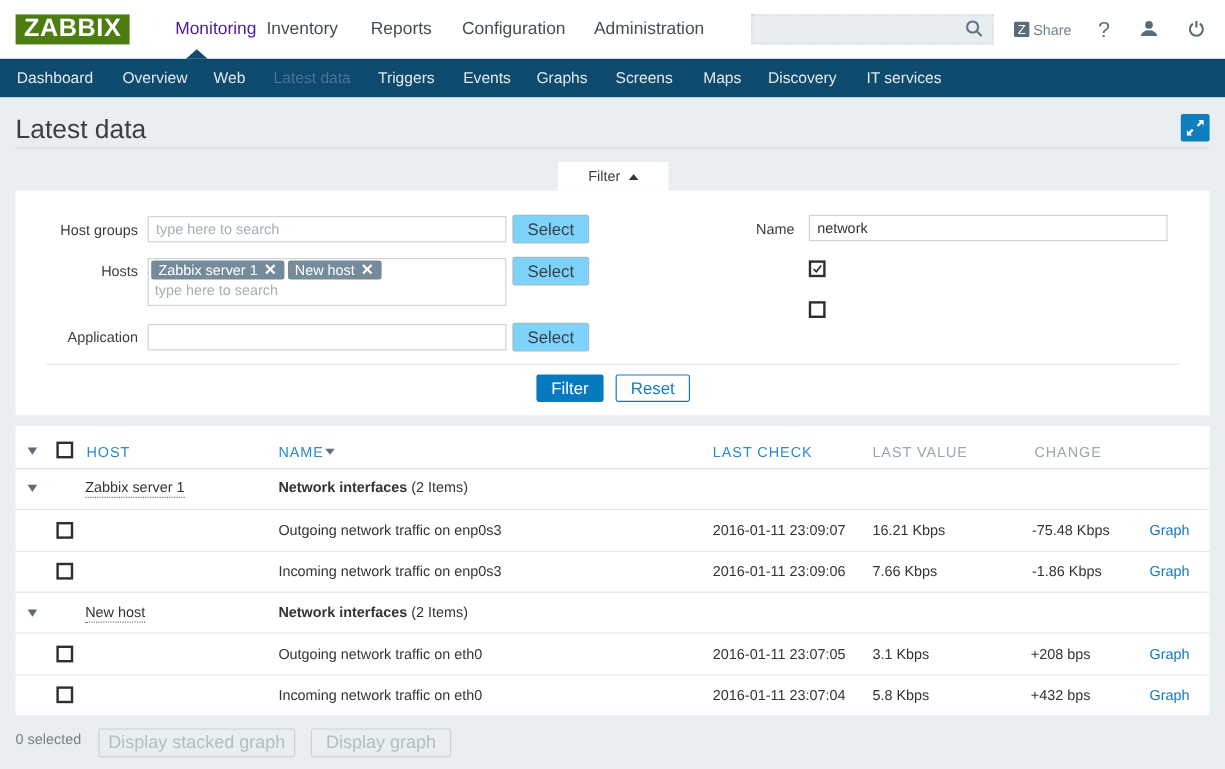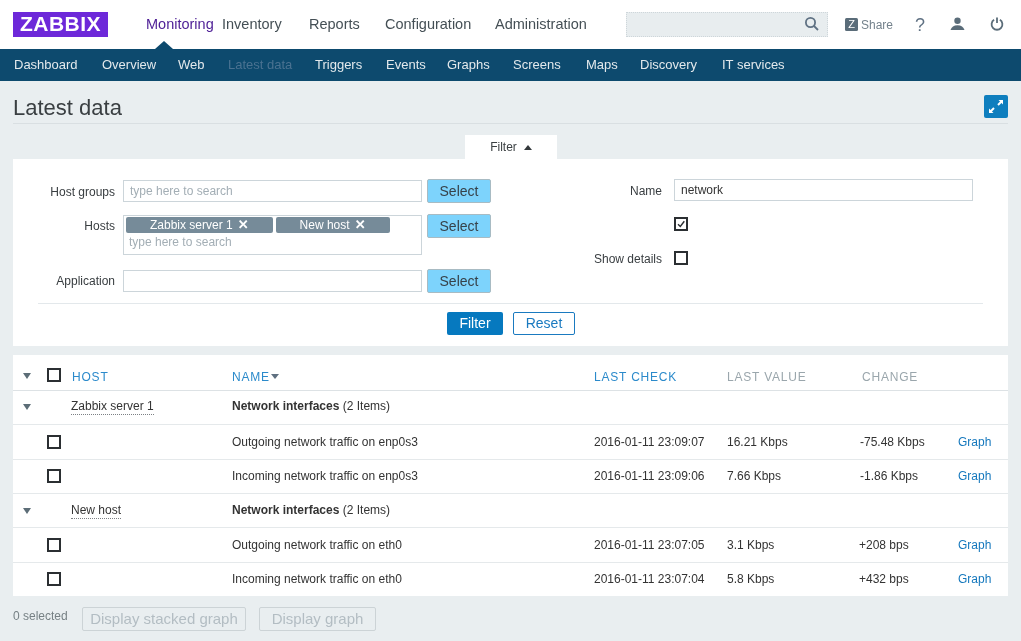--- a/index.html
+++ b/index.html
@@ -2,21 +2,21 @@
 <html><head>
 <meta charset="utf-8">
 <style>
 * { margin:0; padding:0; box-sizing:border-box; }
 html,body { width:1021px; height:641px; }
 body { font-family:"Liberation Sans", sans-serif; background:#e9eef0; color:#333; font-size:13px; }
 #page { position:relative; width:1021px; height:641px; overflow:hidden; }
 
 
 #topbar { position:absolute; left:0; top:0; width:1021px; height:49px; background:#fff; }
-#logo { position:absolute; left:13px; top:12px; width:95px; height:25px; background:#6d28d9; color:#fff; font-weight:bold; font-size:21px; text-align:center; line-height:24px; letter-spacing:0.5px; }
+#logo { position:absolute; left:13px; top:12px; width:95px; height:25px; background:#4d7c0f; color:#fff; font-weight:bold; font-size:21px; text-align:center; line-height:24px; letter-spacing:0.5px; }
 .tmenu { position:absolute; top:16px; font-size:14.5px; color:#444f55; }
 #notch { position:absolute; left:155px; top:41px; width:0; height:0; border-left:9px solid transparent; border-right:9px solid transparent; border-bottom:8px solid #0d4a6e; }
 #searchbox { position:absolute; left:626px; top:12px; width:202px; height:25px; background:#e8edef; border:1px dotted #ced6da; }
 .ticon { position:absolute; top:14px; }
 #sharetxt { position:absolute; left:861px; top:18px; font-size:12px; color:#74828c; }
 #qmark { position:absolute; left:915px; top:15px; font-size:18px; color:#5f7183; }
 
 
 #navbar { position:absolute; left:0; top:49px; width:1021px; height:32px; background:#0d4a6e; }
 .nitem { position:absolute; top:8px; font-size:13px; color:#e3e9ec; }
@@ -30,21 +30,21 @@
 
 #ftab { position:absolute; left:465px; top:135px; width:92px; height:24px; background:#fff; text-align:center; font-size:12px; color:#3a3f42; line-height:24px; }
 #ftab .tri { display:inline-block; width:0; height:0; border-left:4px solid transparent; border-right:4px solid transparent; border-bottom:5px solid #33383b; margin-left:7px; margin-bottom:1px; }
 
 
 #fpanel { position:absolute; left:13px; top:159px; width:995px; height:187px; background:#fff; }
 .flabel { position:absolute; font-size:12px; color:#383d40; text-align:right; }
 .finput { position:absolute; border:1px solid #ccd5da; background:#fff; font-family:"Liberation Sans",sans-serif; font-size:12px; color:#333; padding:0 6px; }
 .ph { color:#a3aeb5; }
 .selbtn { position:absolute; width:64px; height:24px; border:1px solid #a8bbc3; border-radius:2px; background:#7dd3fc; text-align:center; font-size:14px; color:#37424a; line-height:22px; }
-.chip { display:inline-block; height:16px; background:#768b99; border-radius:2px; color:#fff; font-size:12px; line-height:16px; padding:0 24px; margin-right:3px; }
+.chip { display:inline-block; height:16px; background:#768b99; border-radius:2px; color:#fff; font-size:12px; line-height:16px; padding:0 6px; margin-right:3px; }
 .chipx { font-weight:bold; font-size:13px; margin-left:5px; }
 .cbox { position:absolute; width:14px; height:14px; border:2px solid #2b2f32; background:#fff; }
 #fsep { position:absolute; left:25px; top:144px; width:945px; height:1px; background:#e3e8eb; }
 #filterbtn { position:absolute; left:434px; top:153px; width:56px; height:23px; background:#0679bf; border-radius:2px; color:#fff; font-size:14px; text-align:center; line-height:23px; }
 #resetbtn { position:absolute; left:500px; top:153px; width:62px; height:23px; background:#fff; border:1px solid #1a7ac0; border-radius:2px; color:#1a7ac0; font-size:14px; text-align:center; line-height:21px; }
 
 
 #tpanel { position:absolute; left:13px; top:355px; width:995px; height:241px; background:#fff; font-size:12px; }
 .hblue { color:#2b8acb; font-size:12px; letter-spacing:0.8px; }
 .hgray { color:#9aa6ac; font-size:12px; letter-spacing:0.8px; }
@@ -135,21 +135,20 @@
     <div class="finput" style="left:110px; top:111px; width:299px; height:22px;"></div>
     <div class="selbtn" style="left:414px; top:110px;">Select</div>
 
     <div class="flabel" style="left:549px; top:25px; width:100px;">Name</div>
     <div class="finput" style="left:661px; top:20px; width:299px; height:22px; line-height:20px;">network</div>
 
     <div class="cbox" style="left:661px; top:58px;"><svg width="10" height="10" viewBox="0 0 10 10" style="margin:0 0 3px 0;">
           <path d="M2 5.2 L4.3 7.4 L8.3 2.2" fill="none" stroke="#2b2f32" stroke-width="1.4"></path>
         </svg></div>
 
-    <div class="flabel" style="left:449px; top:93px; width:200px;">Show details</div>
     <div class="cbox" style="left:661px; top:92px;"></div>
 
     <div id="fsep"></div>
     <div id="filterbtn">Filter</div>
     <div id="resetbtn">Reset</div>
   </div>
 
   <div id="tpanel">
 
     <div class="cell" style="left:10px; top:18px;">

